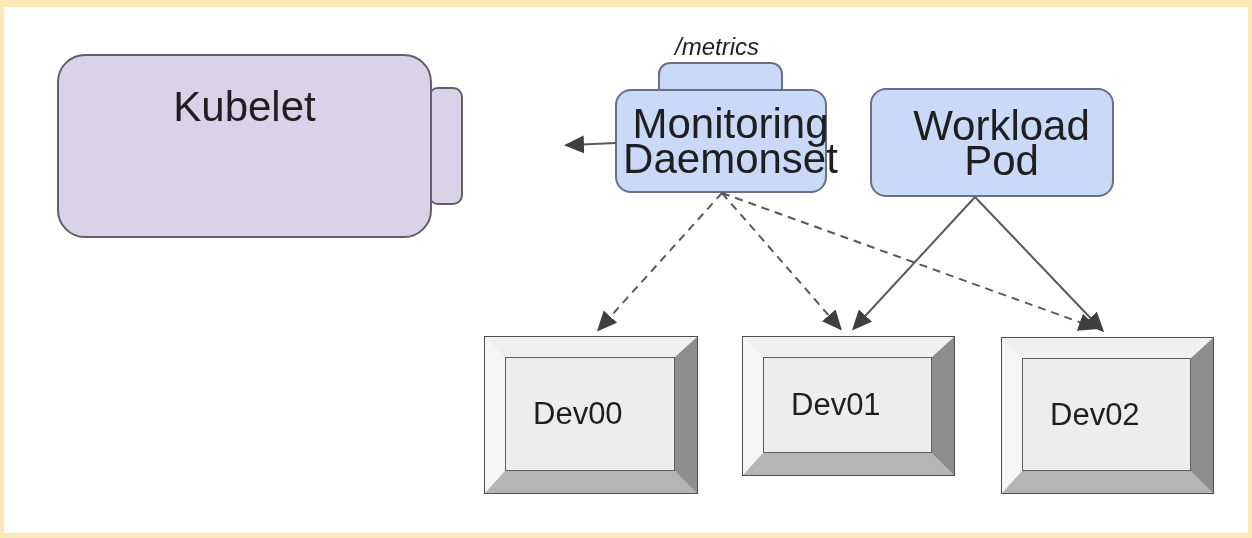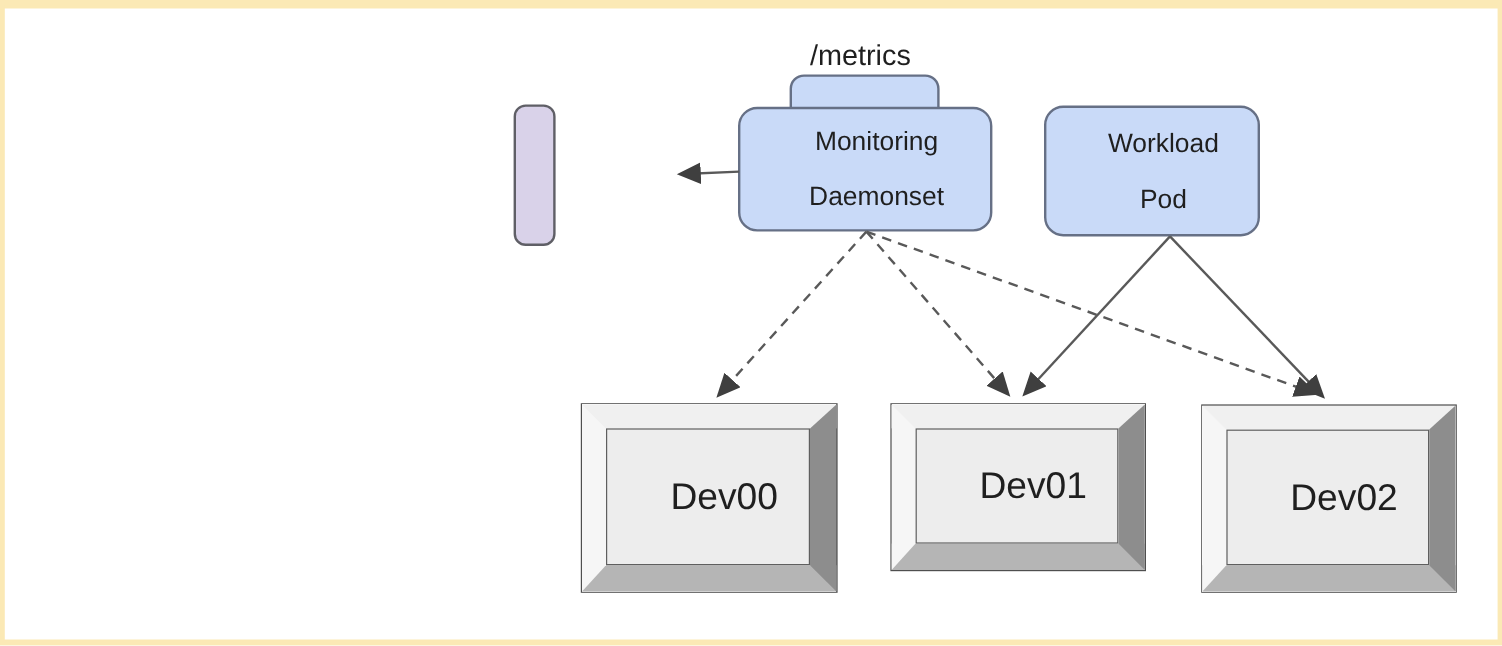--- a/index.html
+++ b/index.html
@@ -39,36 +39,36 @@
   .kubelet-label{margin-top:28px;font-size:42px;line-height:46px;}
   .kubelet-tab{
     left:428px;top:87px;width:35px;height:118px;
     background:var(--lavender_fill);
     border:2px solid var(--lavender_border);
     border-radius:10px;
     z-index:1;
   }
 
   
-  .endpoint-label{position:absolute;font-size:24px;text-align:center;z-index:4;}
+  .endpoint-label{position:absolute;font-size:24px;text-align:center;z-index:4;font-style:italic;}
   .pods-label{left:448px;top:130px;width:110px;}
   .metrics-label{left:647px;top:33px;width:140px;}
 
   
   .blue-box{
     background:var(--blue_fill);
     border:2px solid var(--blue_border);
     border-radius:16px;
     z-index:2;
     display:flex;justify-content:center;align-items:center;
     text-align:center;
   }
-  .blue-box .node-label{font-size:22px;line-height:46px;white-space:pre-line;margin-left:19px;}
+  .blue-box .node-label{font-size:42px;line-height:35px;white-space:pre-line;margin-left:19px;}
   .monitoring-box{left:615px;top:89px;width:212px;height:104px;}
-  .workload-box{left:870px;top:88px;width:180px;height:109px;}
+  .workload-box{left:870px;top:88px;width:244px;height:109px;}
   .metrics-tab{
     left:658px;top:62px;width:125px;height:40px;
     background:var(--blue_fill);
     border:2px solid var(--blue_border);
     border-radius:12px;
     z-index:1;
   }
 
   
   .device{
@@ -80,38 +80,41 @@
     border-right-color:#8d8d8d;
     border-bottom-color:#b5b5b5;
     box-shadow:0 0 0 1px #4f4f4f;
     z-index:2;
   }
   .device-panel{
     width:100%;height:100%;
     background:#ededed;
     border:1px solid #5f5f5f;
     box-sizing:border-box;
-    display:flex;justify-content:center;align-items:center;padding-left:27px;
+    display:flex;justify-content:flex-start;align-items:center;padding-left:27px;
   }
   .device-label{font-size:31px;}
   .dev-0{left:485px;top:337px;width:212px;height:156px;}
   .dev-1{left:743px;top:337px;width:211px;height:138px;}
   .dev-2{left:1002px;top:338px;width:211px;height:155px;}
 
   
   .edges-svg{position:absolute;left:0;top:0;z-index:3;pointer-events:none;}
   .edge{stroke:var(--line_gray);stroke-width:2;fill:none;}
   .edge.dashed{stroke-dasharray:8 6;}
 </style>
 </head>
 <body>
 
 <div class="canvas">
 
   <div class="node kubelet-tab"></div>
+  <div class="node kubelet-box">
+    <span class="kubelet-label">Kubelet</span>
+  </div>
 
   <div class="endpoint-label metrics-label">/metrics</div>
   <div class="node metrics-tab"></div>
   <div class="node blue-box monitoring-box">
     <span class="node-label">Monitoring
 Daemonset</span>
   </div>
 
   <div class="node blue-box workload-box">
     <span class="node-label">Workload

